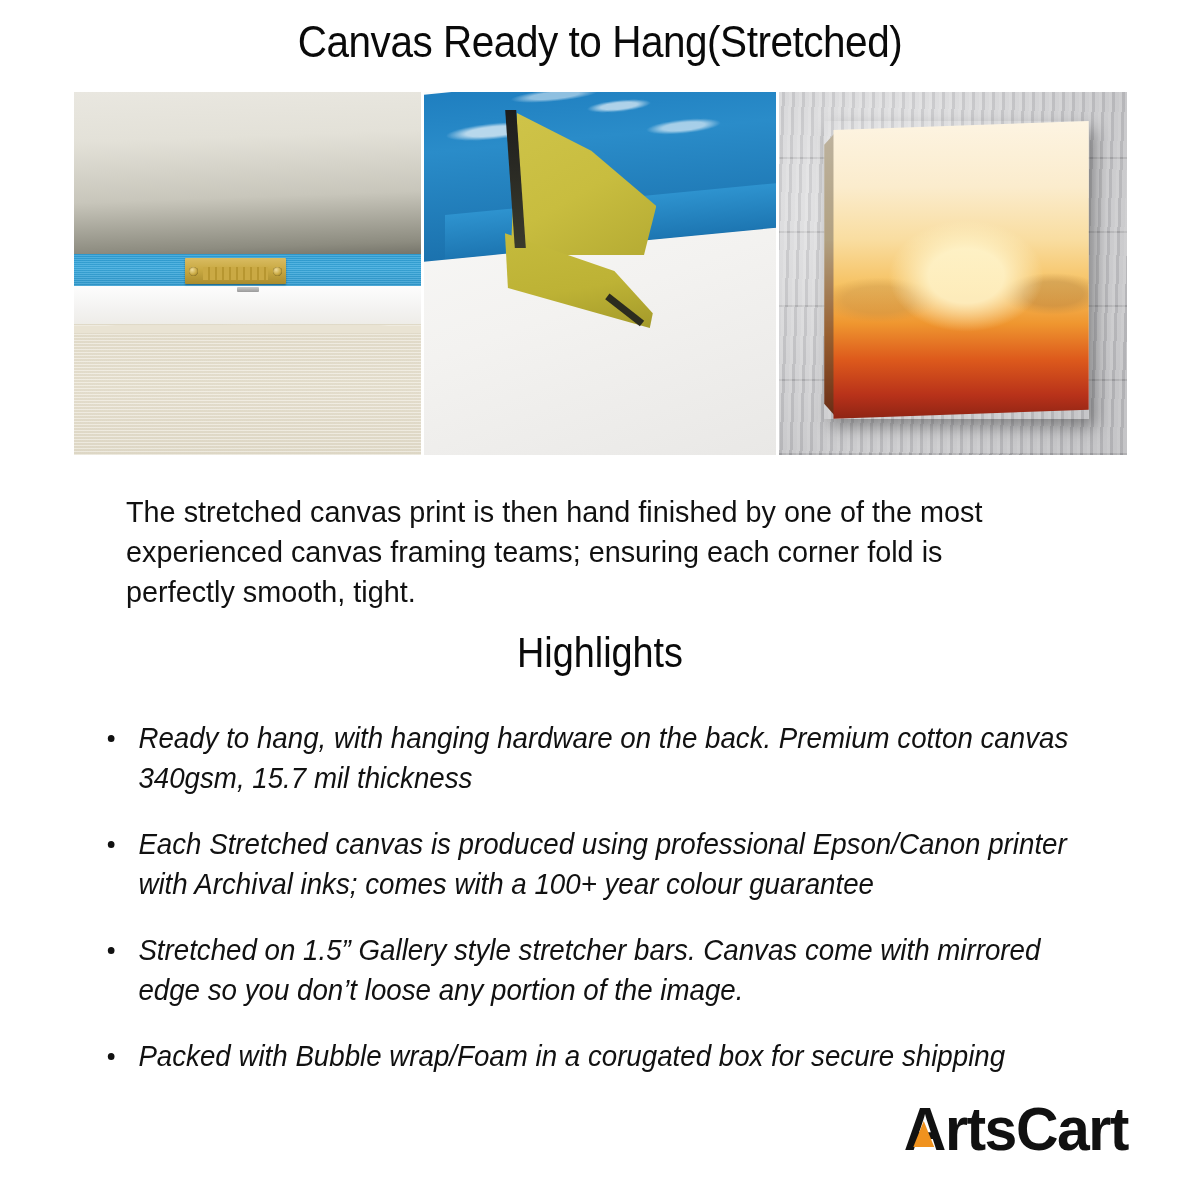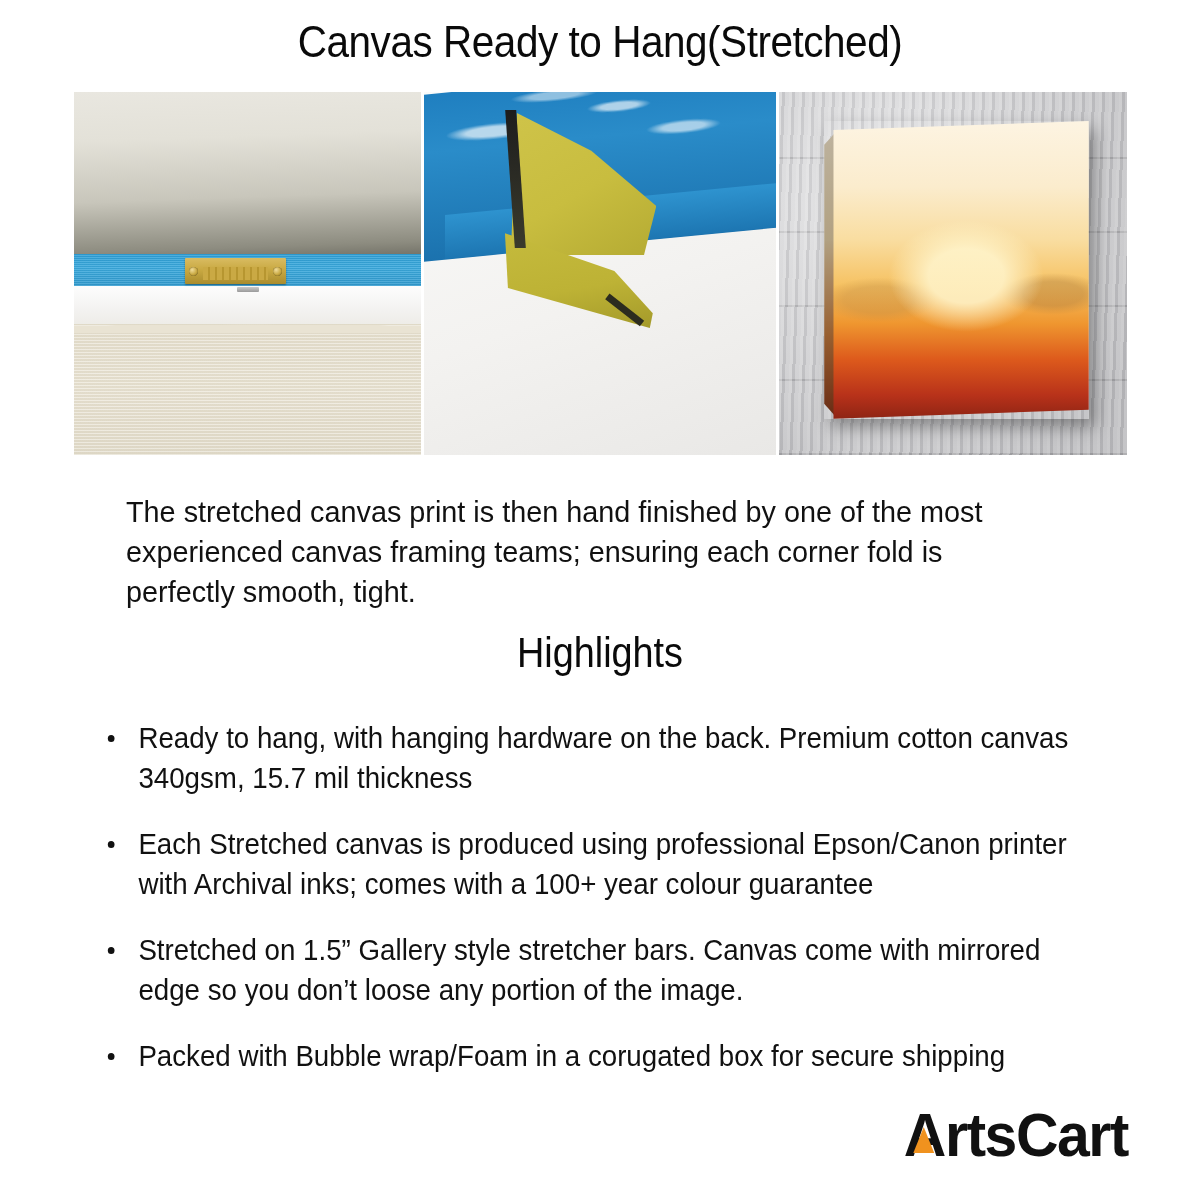--- a/index.html
+++ b/index.html
@@ -230,20 +230,21 @@
     transform: scaleX(0.90);
   }
 
   
   .highlights-list {
     position: absolute;
     top: 718px;
     left: 104px;
     width: 1030px;
     list-style: none;
+    font-style: italic;
   }
   .highlight-item {
     position: relative;
     padding-left: 36px;
     margin-bottom: 26px;
     font-size: 29px;
     line-height: 40px;
     font-weight: 400;
     color: #111111;
     transform: scaleX(0.955);
@@ -256,21 +257,21 @@
     width: 7px;
     height: 7px;
     border-radius: 50%;
     background: #111111;
   }
 
   
   .brand-logo {
     position: absolute;
     right: 72px;
-    bottom: 32px;
+    bottom: 38px;
     height: 66px;
     display: flex;
     align-items: center;
   }
   .brand-wordmark {
     position: relative;
     font-size: 62px;
     line-height: 66px;
     font-weight: 700;
     letter-spacing: -1.5px;

